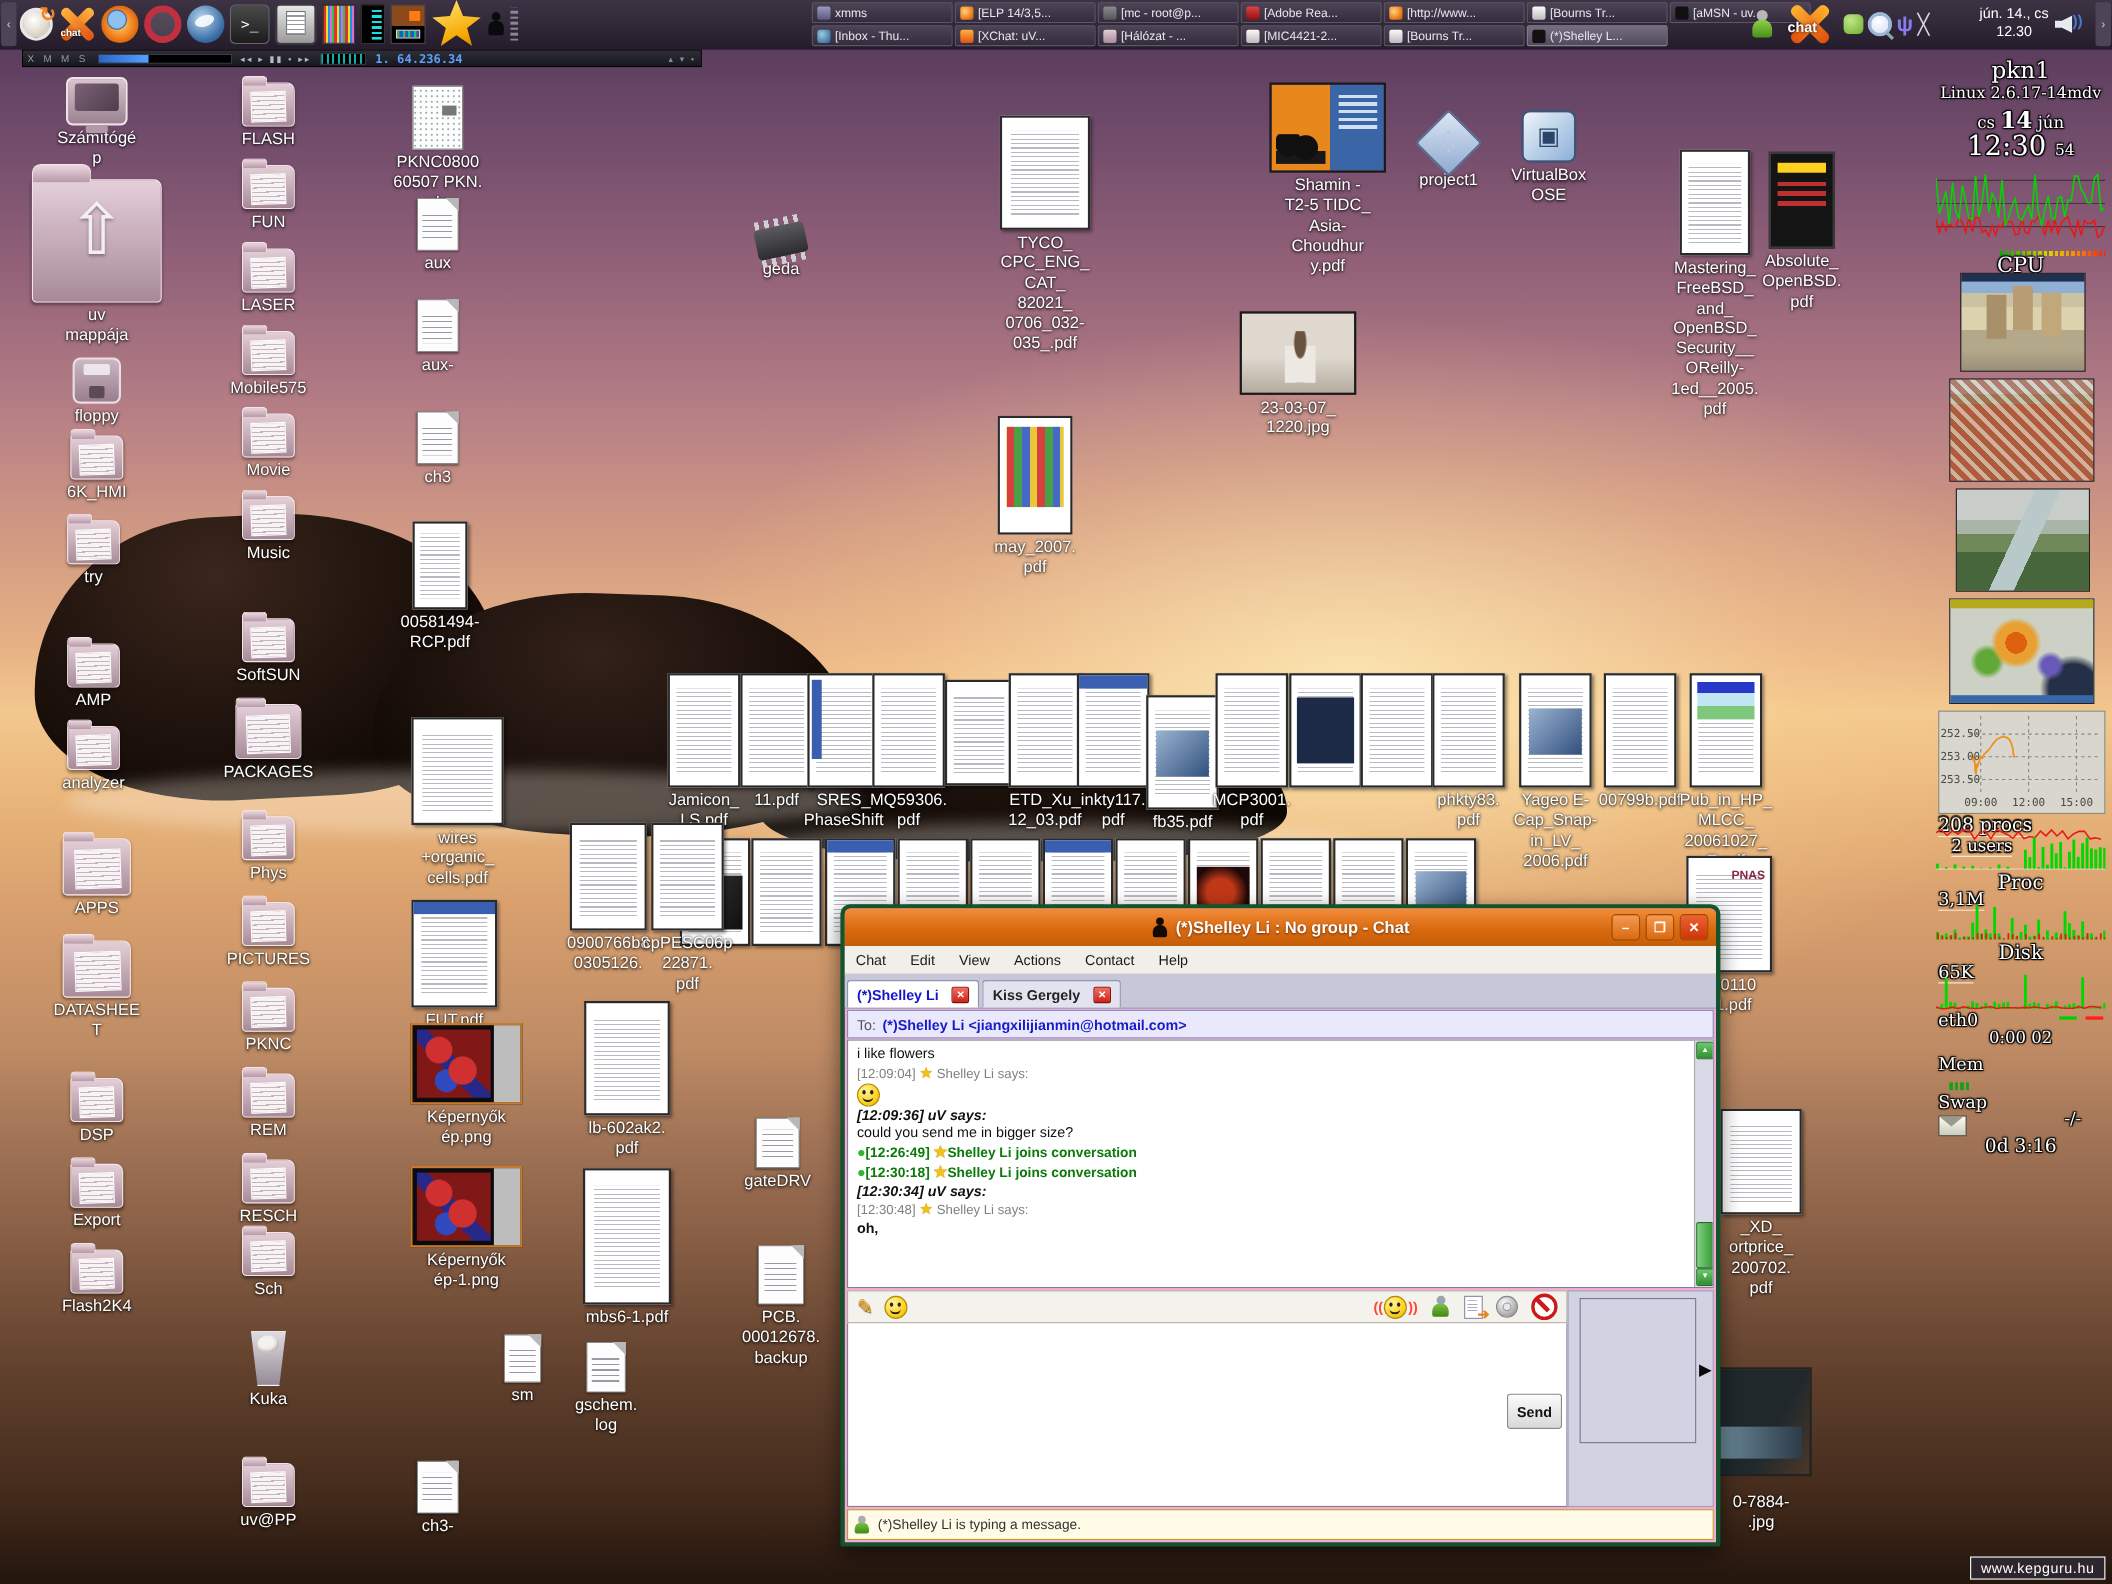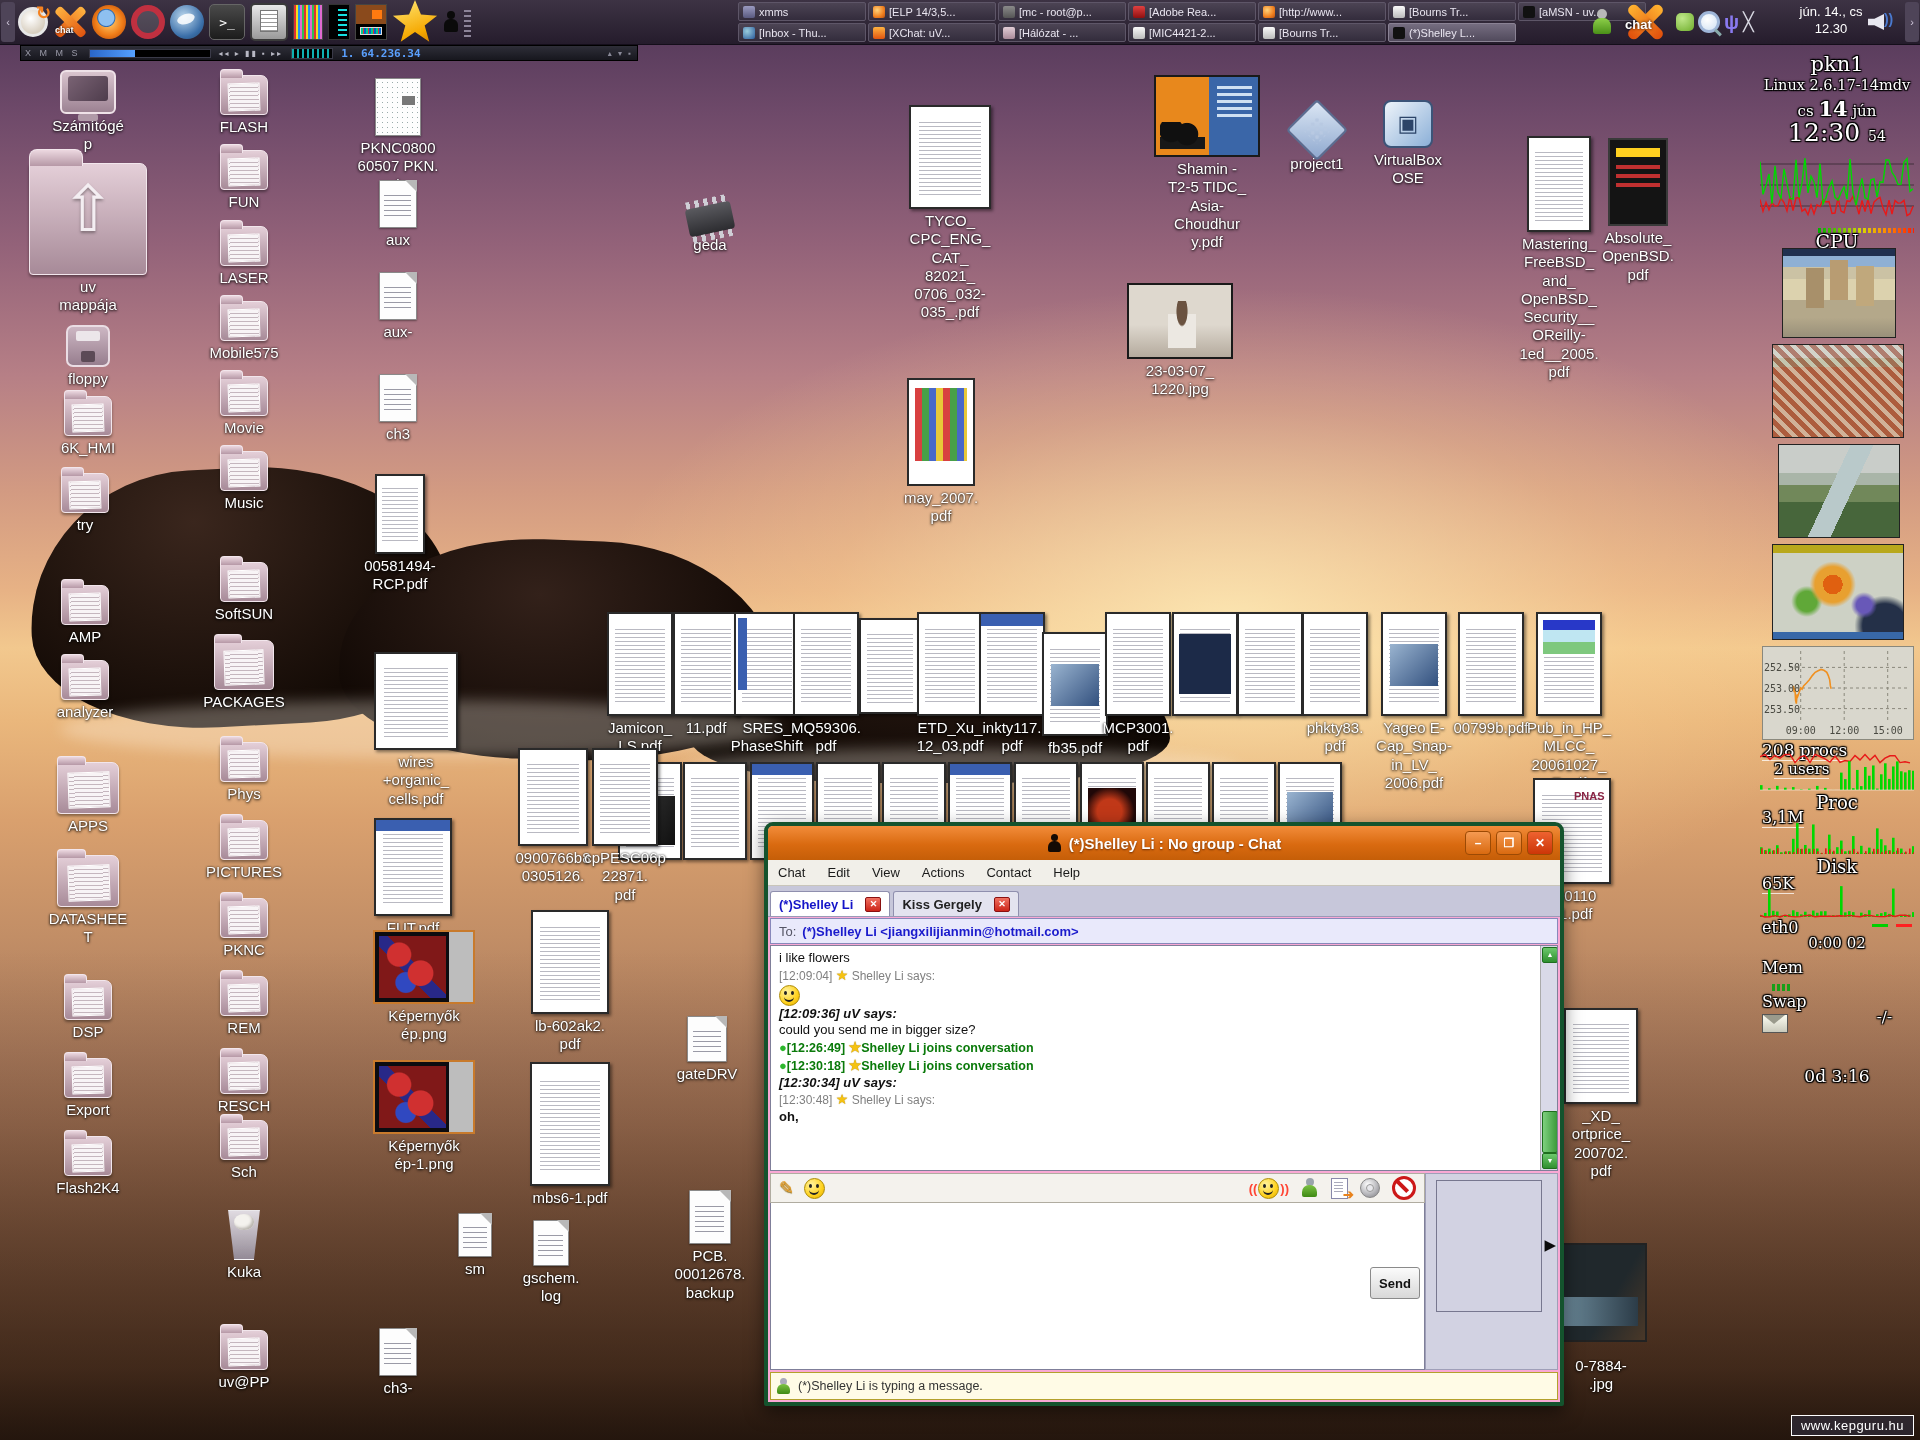--- a/index.html
+++ b/index.html
@@ -304,21 +304,21 @@
   .leg::before{content:"";position:absolute;left:0;top:0;width:16px;height:3px;background:#00d000}
   .leg::after{content:"";position:absolute;right:0;top:0;width:16px;height:3px;background:#ff2020}
   .gk-timer{top:888px;font-size:15px}
   .gk-meml{top:912px;font-size:16px;text-align:left;left:8px}
   .memmeter{position:absolute;left:18px;top:938px;width:18px;height:7px;
     background:repeating-linear-gradient(90deg,#18a018 0 3px,rgba(0,0,0,0) 3px 5px)}
   .gk-swapl{top:946px;font-size:16px;text-align:left;left:8px}
   .gk-mail{position:absolute;left:8px;top:968px;width:24px;height:17px;background:linear-gradient(#fdfdf2,#cacabc);border:1px solid #555}
   .gk-mail::before{content:"";position:absolute;left:0;top:0;border-left:11px solid rgba(0,0,0,0);border-right:11px solid rgba(0,0,0,0);border-top:9px solid #9a9a8c}
   .gk-mailv{top:962px;font-size:15px;text-align:right;right:28px;left:auto;width:60px}
-  .gk-upt{top:1020px;font-size:17px}
+  .gk-upt{top:986px;font-size:17px}
 
   .msgline{margin:0}
 </style>
 </head>
 <body>
 
 <div class="wall"></div>
 <div class="rock rock1"></div>
 <div class="rock rock2"></div>
 <div class="rock rock3"></div>
@@ -693,21 +693,21 @@
     </div>
     <div class="dicon" style="left: 491px; top: 1220px;">
       <div class="ic k-doc" style="width: 34px; height: 44px;"></div>
       <div class="lbl">gschem.
 log</div>
     </div>
     <div class="dicon" style="left: 647px; top: 1016px;">
       <div class="ic k-doc" style="width: 38px; height: 44px;"></div>
       <div class="lbl">gateDRV</div>
     </div>
-    <div class="dicon" style="left: 650px; top: 1190px;">
+    <div class="dicon" style="left: 650px; top: 1132px;">
       <div class="ic k-doc" style="width: 40px; height: 52px;"></div>
       <div class="lbl">PCB.
 00012678.
 backup</div>
     </div>
   </div>
 
 <div class="xmmsbar">
   <span class="xm-title">X M M S</span>
   <span class="xm-seek"></span>

